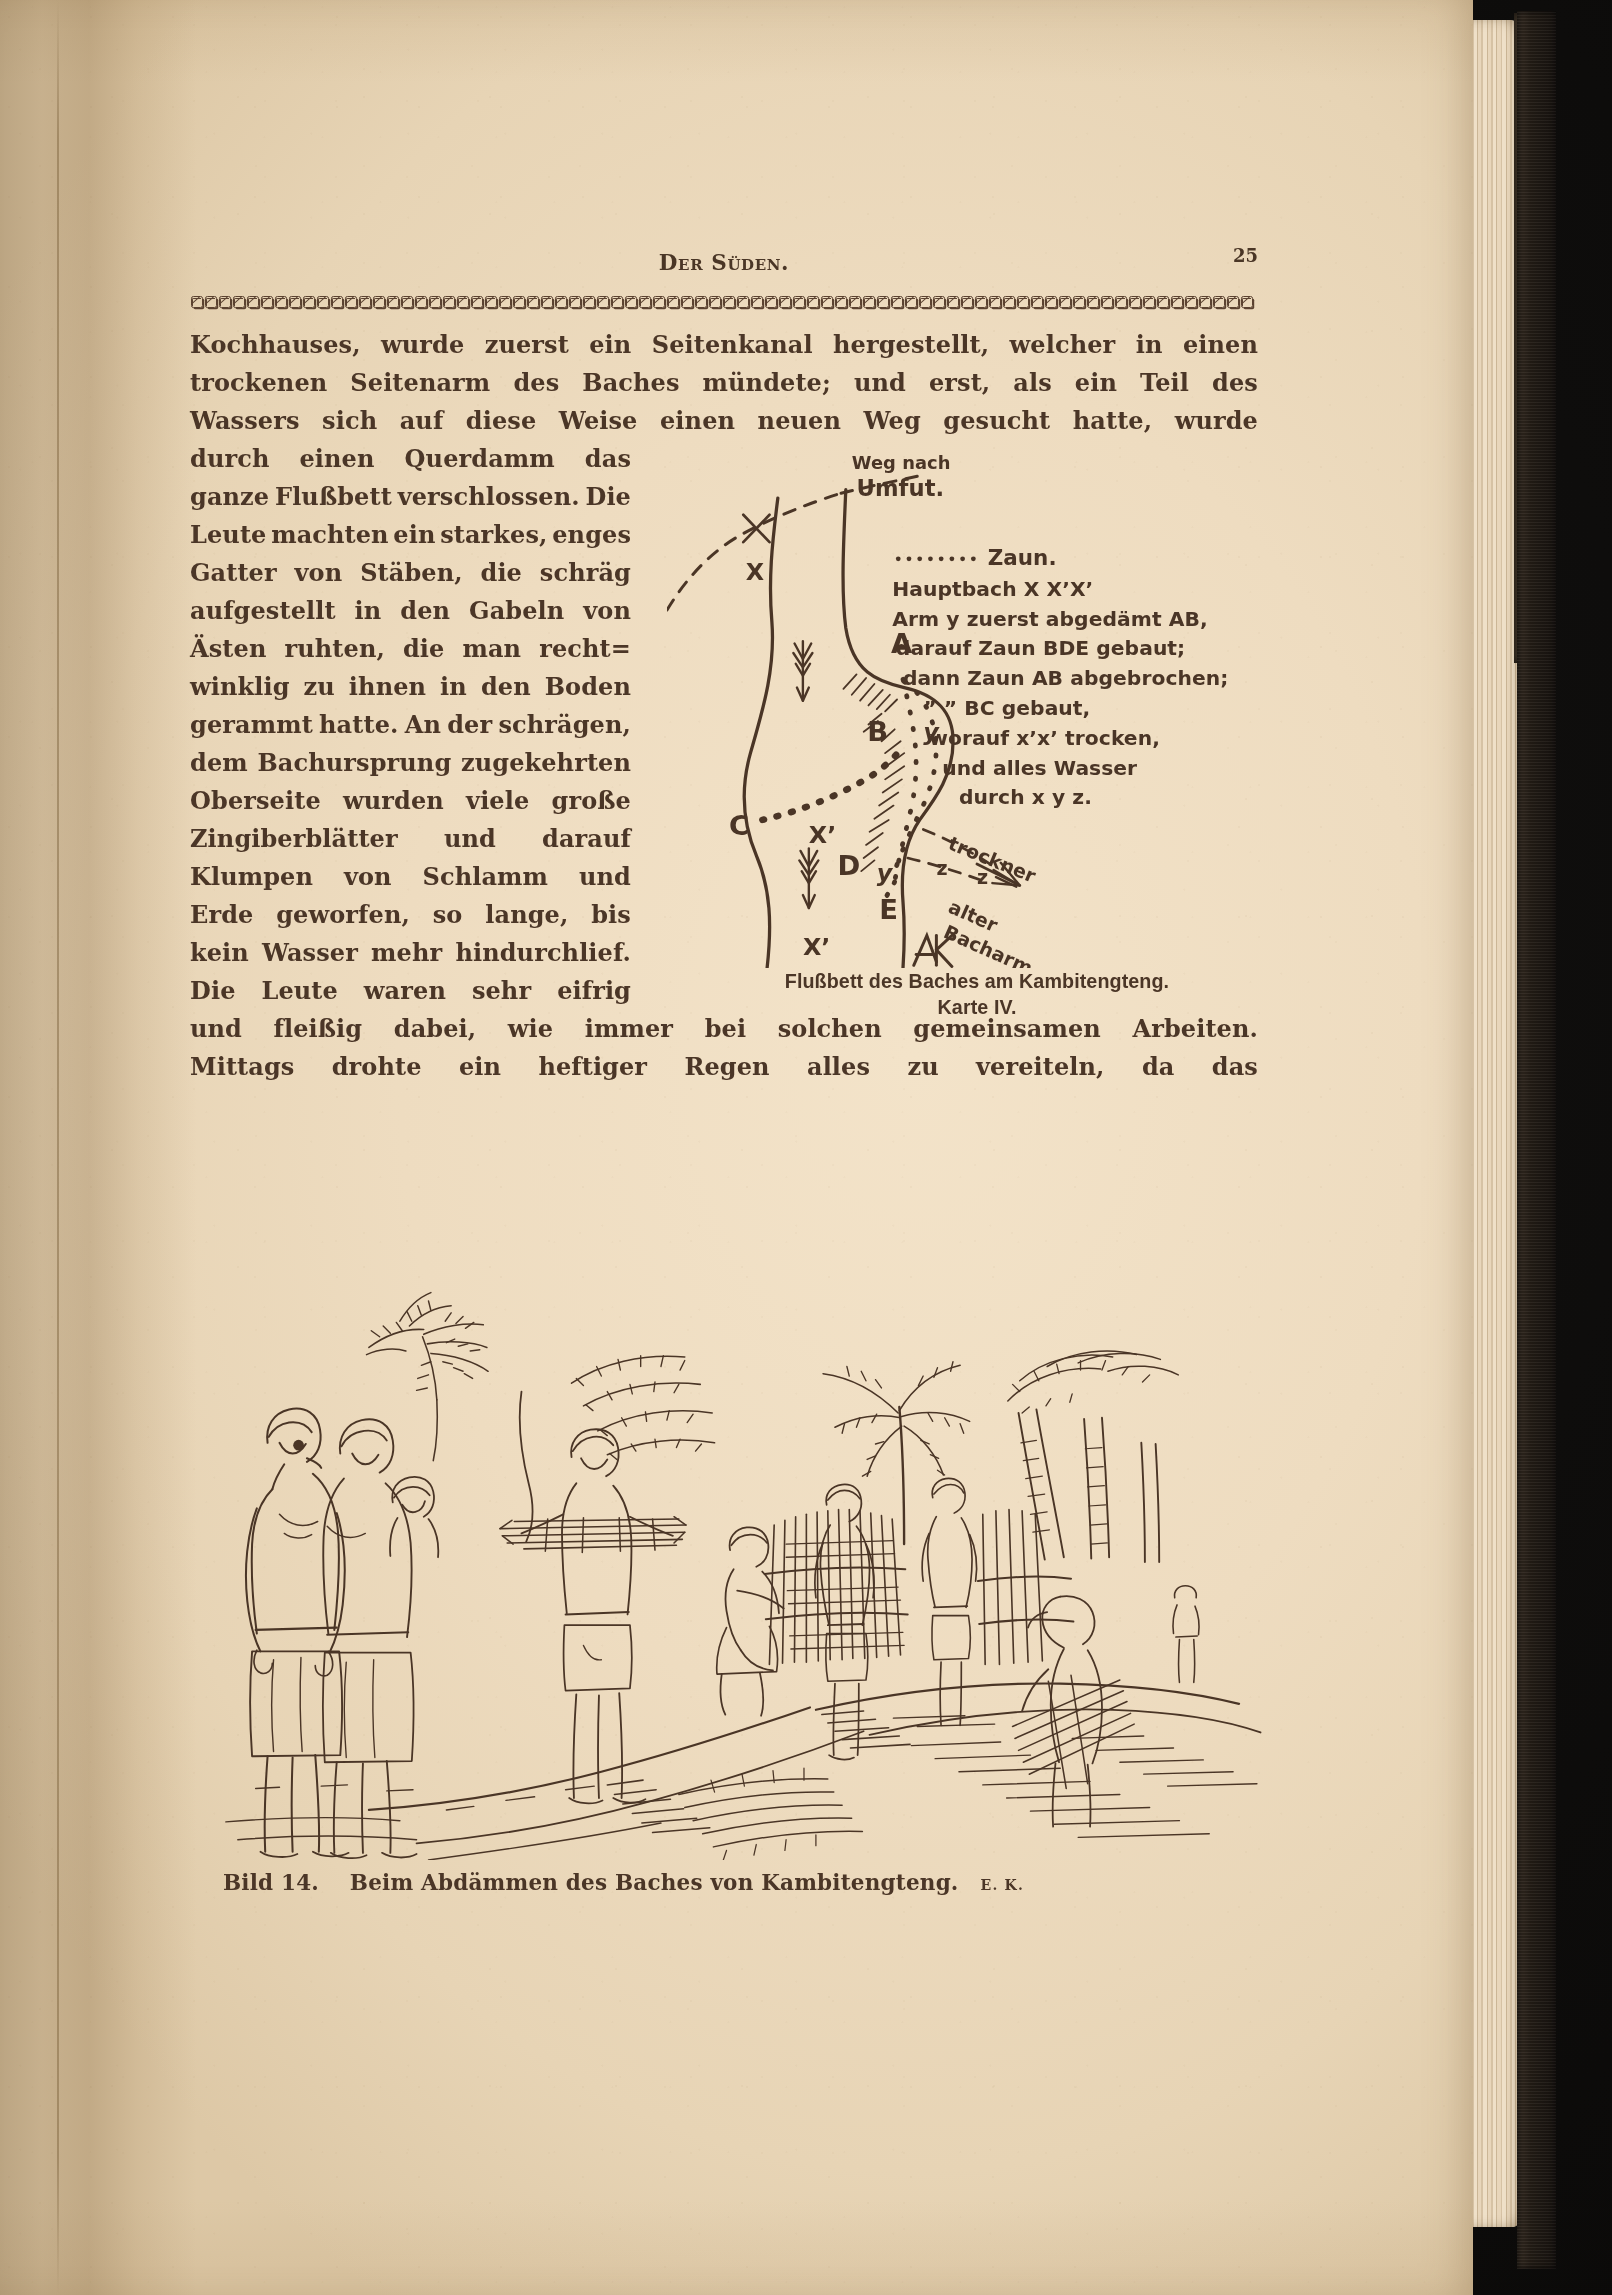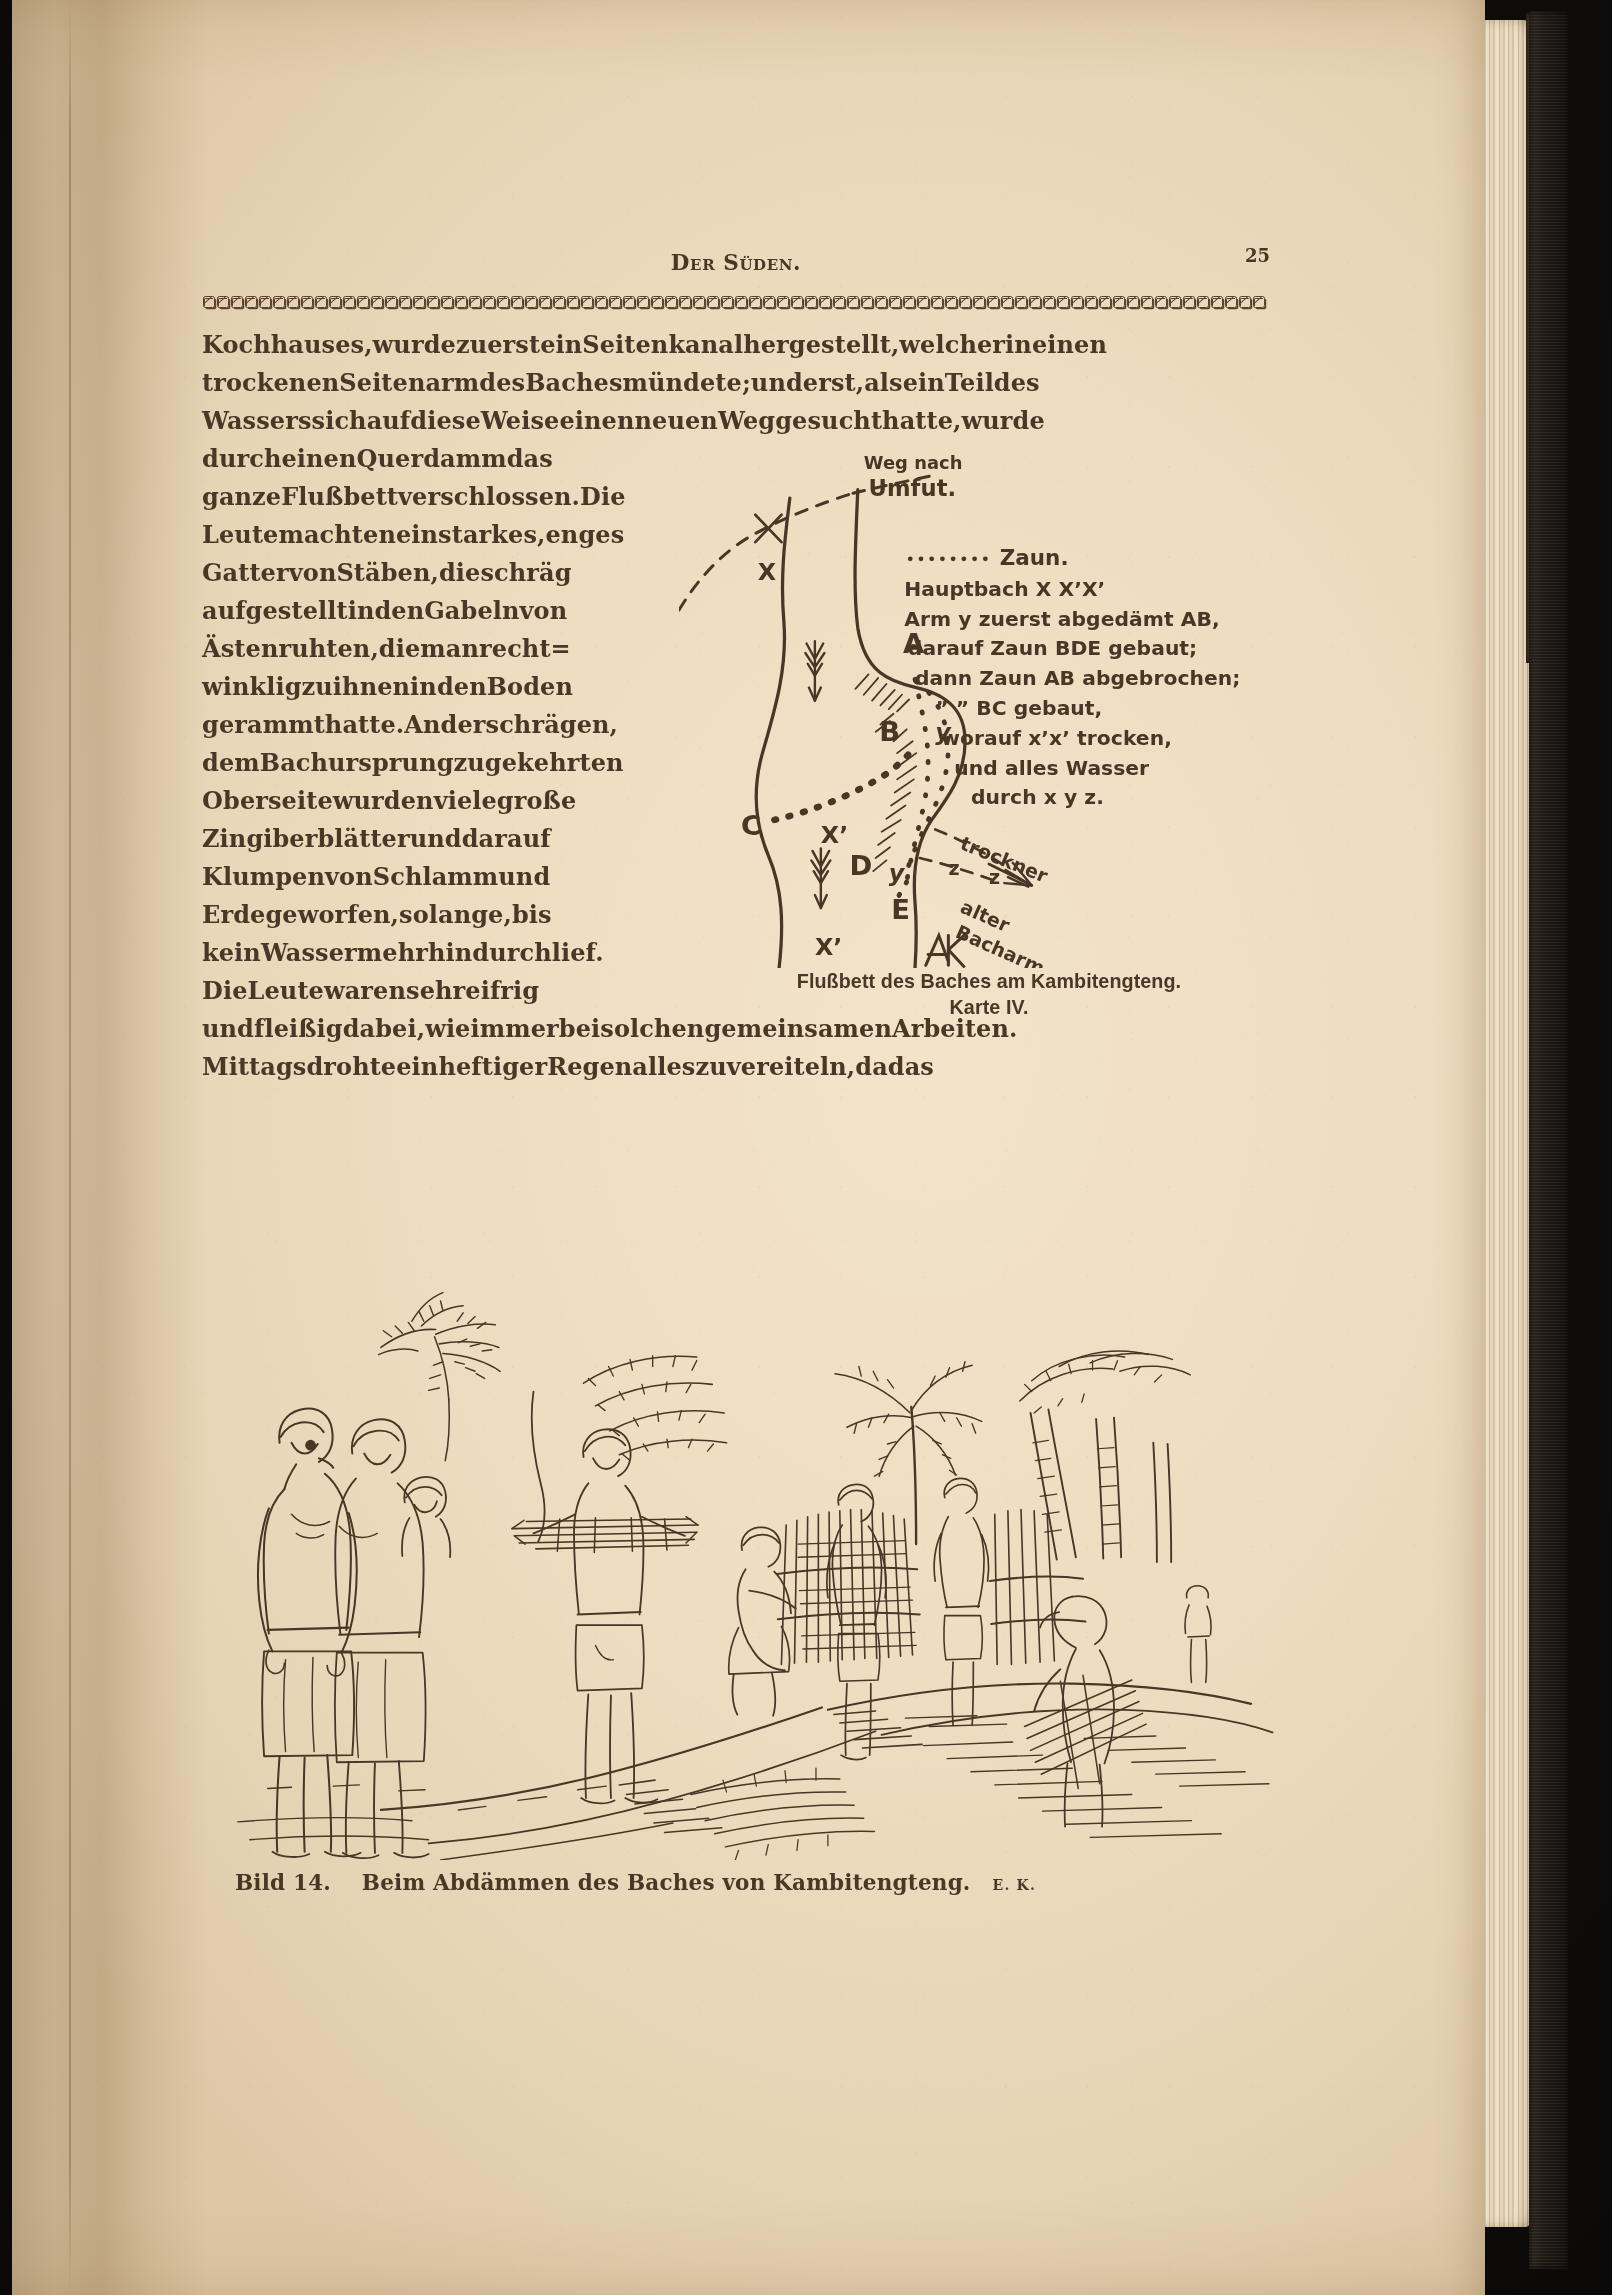--- a/index.html
+++ b/index.html
@@ -18,21 +18,21 @@
   #backdrop{
     position:absolute;inset:0;
     background:
       radial-gradient(ellipse at 60% 40%, #17161300 0%, #0a0908 100%),
       #121110;
   }
 
   
   #book{
     position:absolute;
-    left:12px;top:0;
+    left:0;top:0;
     width:1527px;height:2295px;
   }
 
   
   #foreedge{
     position:absolute;
     left:1450px;top:20px;
     width:72px;height:2207px;
     background:
       repeating-linear-gradient(90deg,
@@ -185,21 +185,21 @@
     font-family:"DejaVu Serif", serif;
     font-size:24px;
     line-height:38px;
     font-weight:700;
     letter-spacing:0.1px;
     text-align:justify;
     text-justify:inter-word;
   }
   .line{display:block;}
   .line.just{
-    display:flex;justify-content:flex-start;
+    display:flex;justify-content:space-between;
   }
   .line.just > span{white-space:pre;}
 
   
   .wrapzone{position:relative;}
   .narrow{width:441px;}
   .narrow .line.just{width:441px;}
 
   
   #mapfig{

